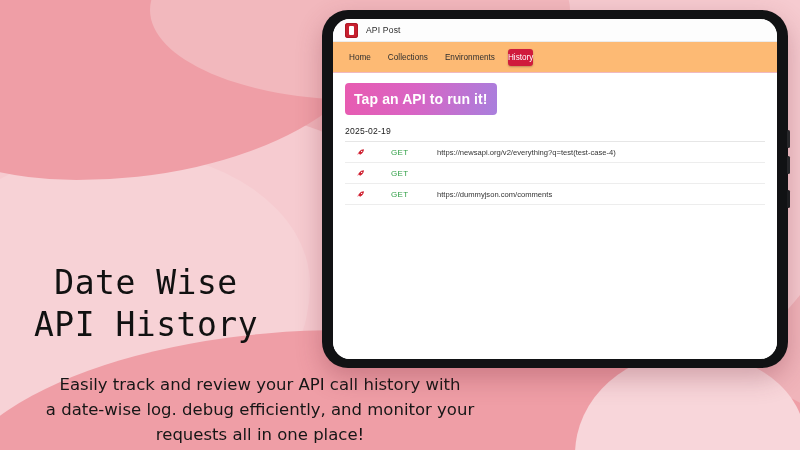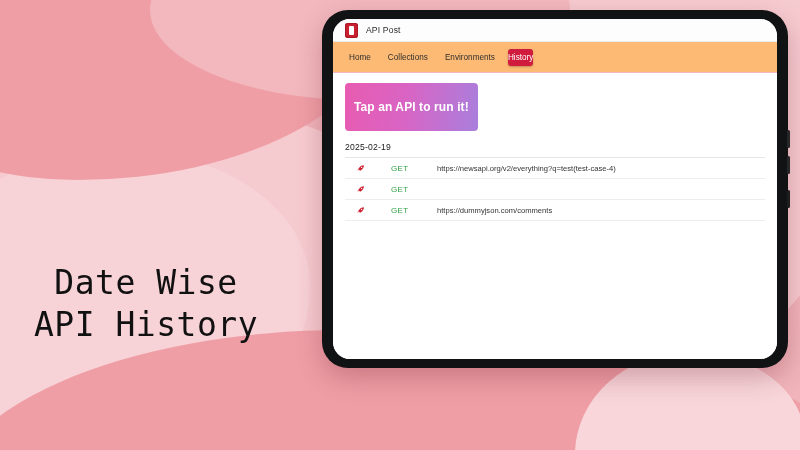--- a/index.html
+++ b/index.html
@@ -185,24 +185,24 @@
   
   .app-body {
     flex:1 1 auto;
     padding:10px 12px 0 12px;
     background:#ffffff;
     overflow:hidden;
   }
 
   .hint-button {
     display:inline-block;
-    font-size:12px;
+    font-size:14px;
     font-weight:bold;
     color:#ffffff;
-    padding:17px 9px;
+    padding:8px 9px;
     border-radius:4px;
     background:linear-gradient(100deg,#e85bb0 0%,#d964c4 45%,#a97fdd 100%);
     cursor:pointer;
     letter-spacing:0.1px;
   }
 
   .date-header {
     margin-top:11px;
     font-size:8.6px;
     color:#1a1a1a;
@@ -255,20 +255,23 @@
     <div class="blob blob-b"></div>
     <div class="blob blob-c"></div>
     <div class="blob blob-d"></div>
     <div class="blob blob-e"></div>
     <div class="blob blob-f"></div>
     <div class="blob blob-g"></div>
   </div>
 
   <div class="headline">Date Wise
 API History</div>
+  <div class="caption">Easily track and review your API call history with
+a date-wise log. debug efficiently, and monitor your
+requests all in one place!</div>
 
   <div class="tablet">
     <div class="screen">
 
       <div class="titlebar">
         <span class="app-icon">
             <i></i>
           </span>
         <span class="app-title">API Post</span>
       </div>

